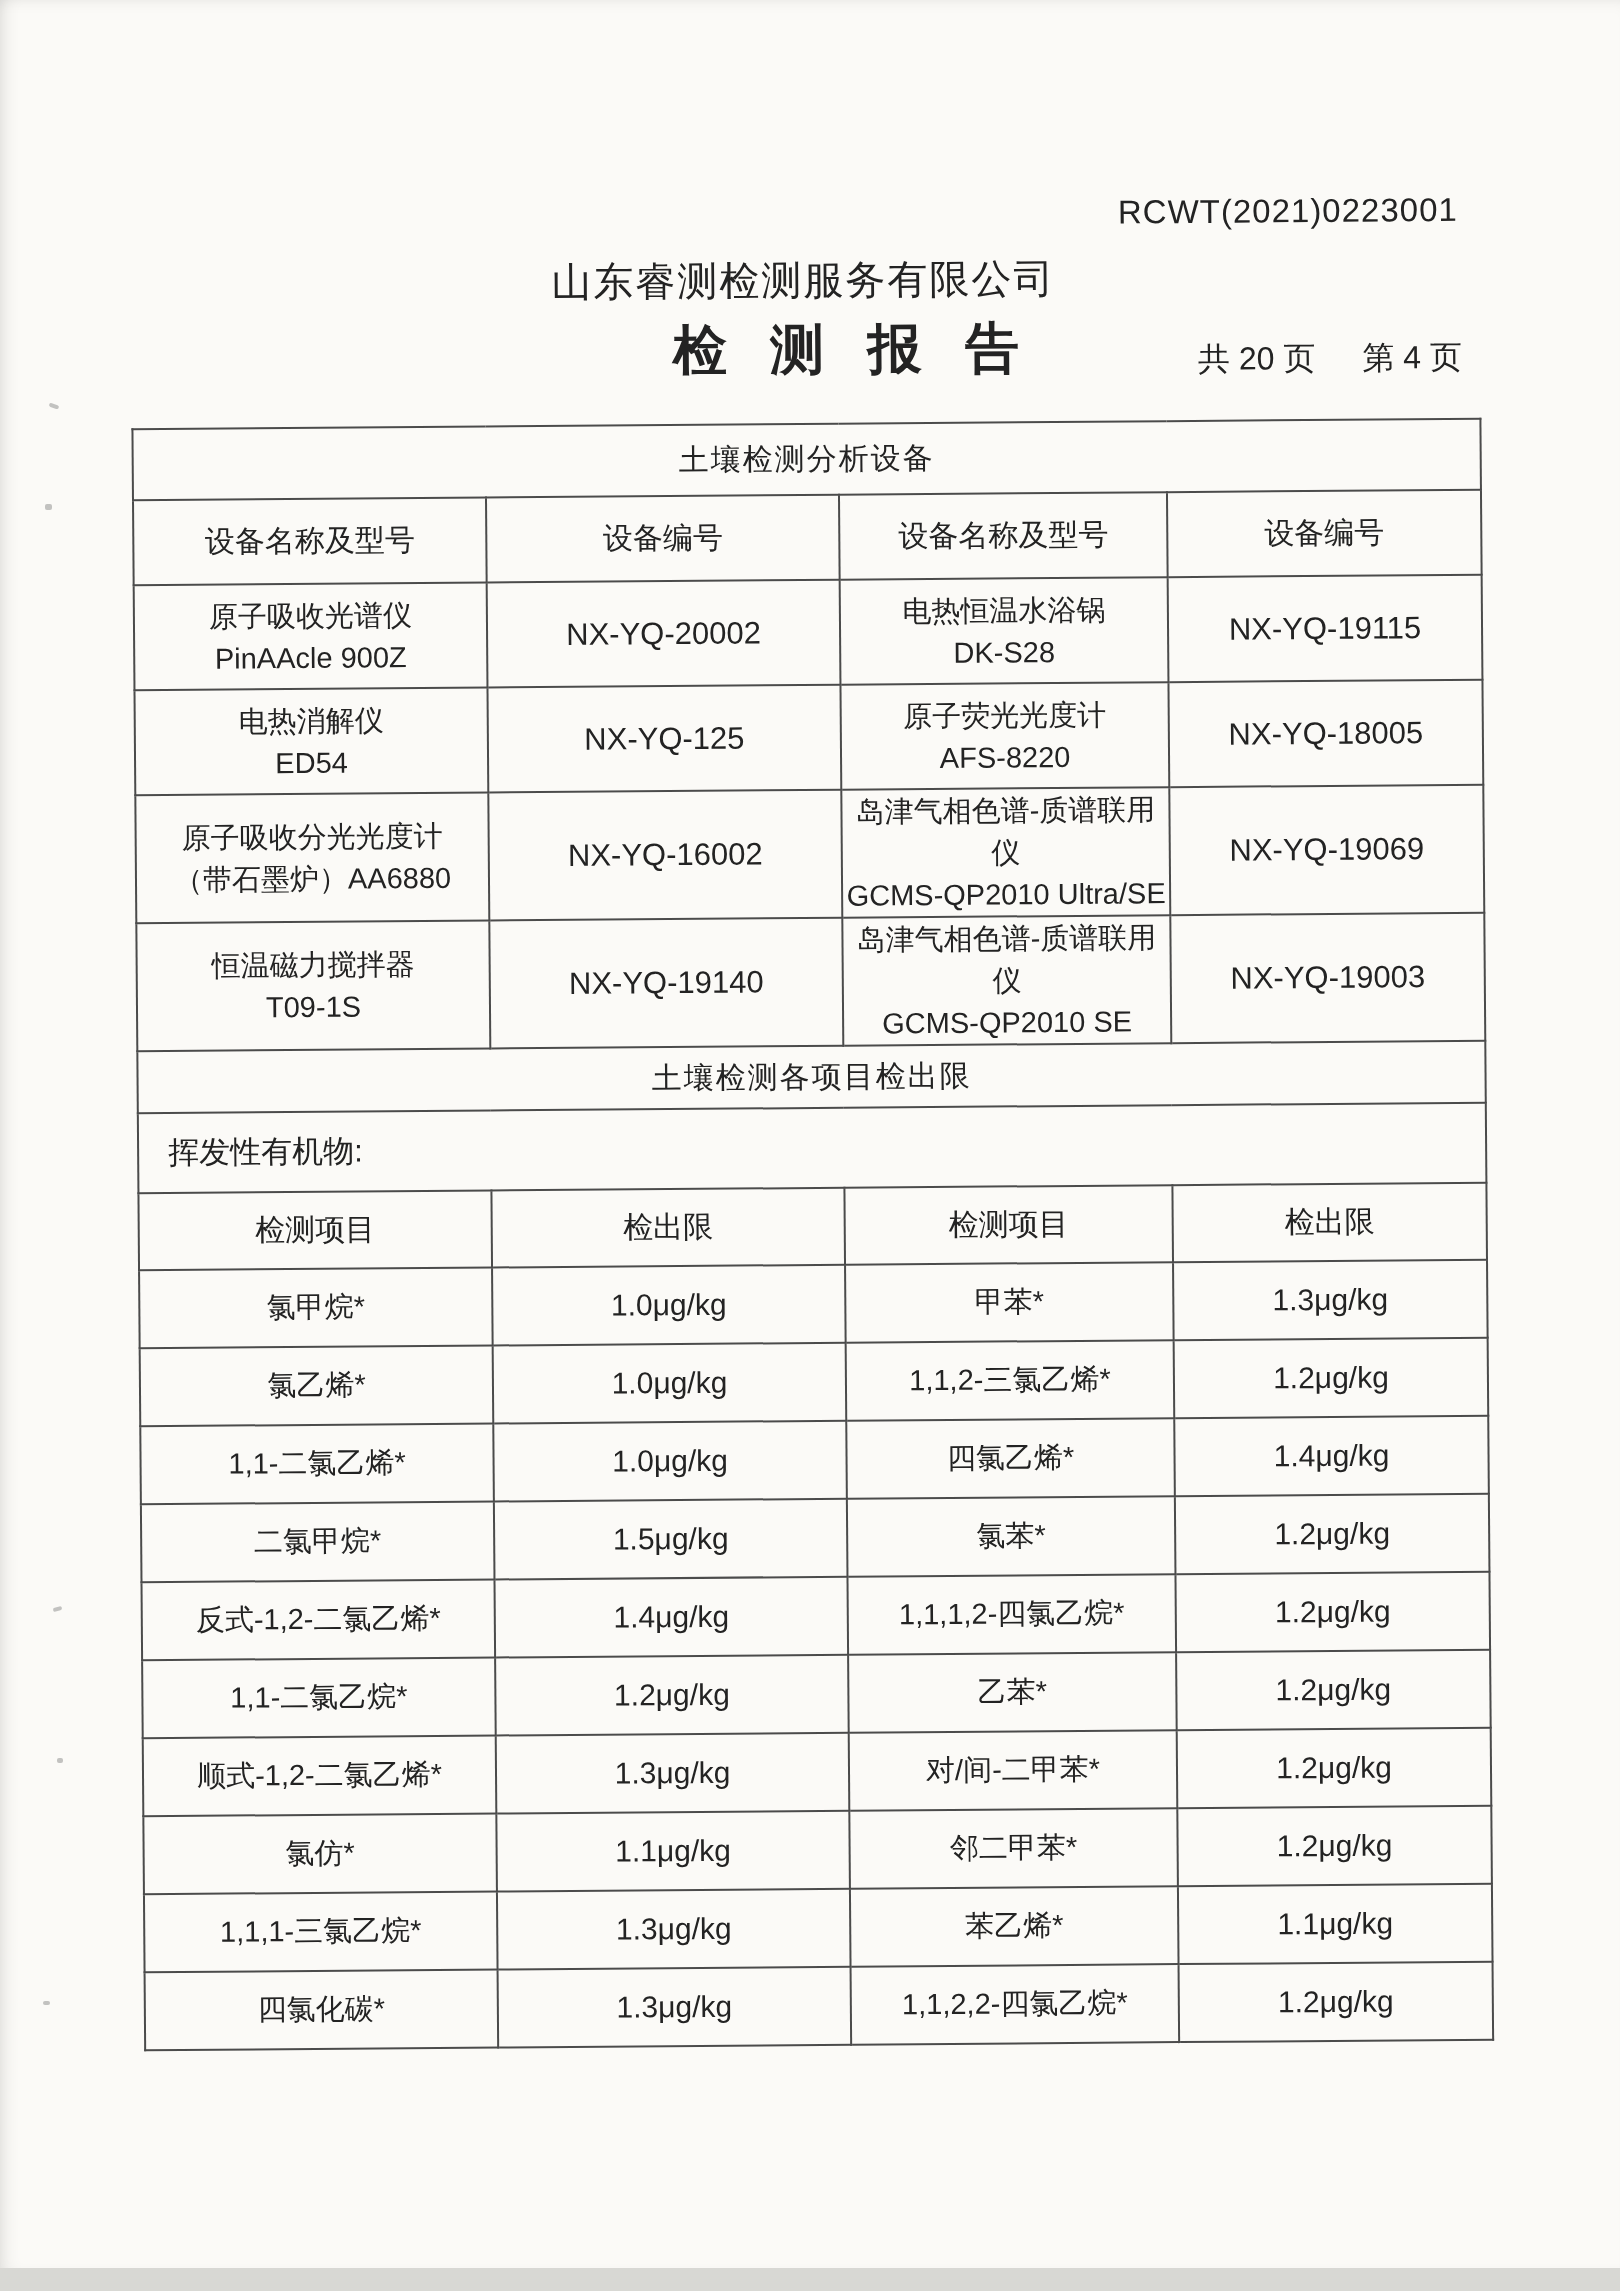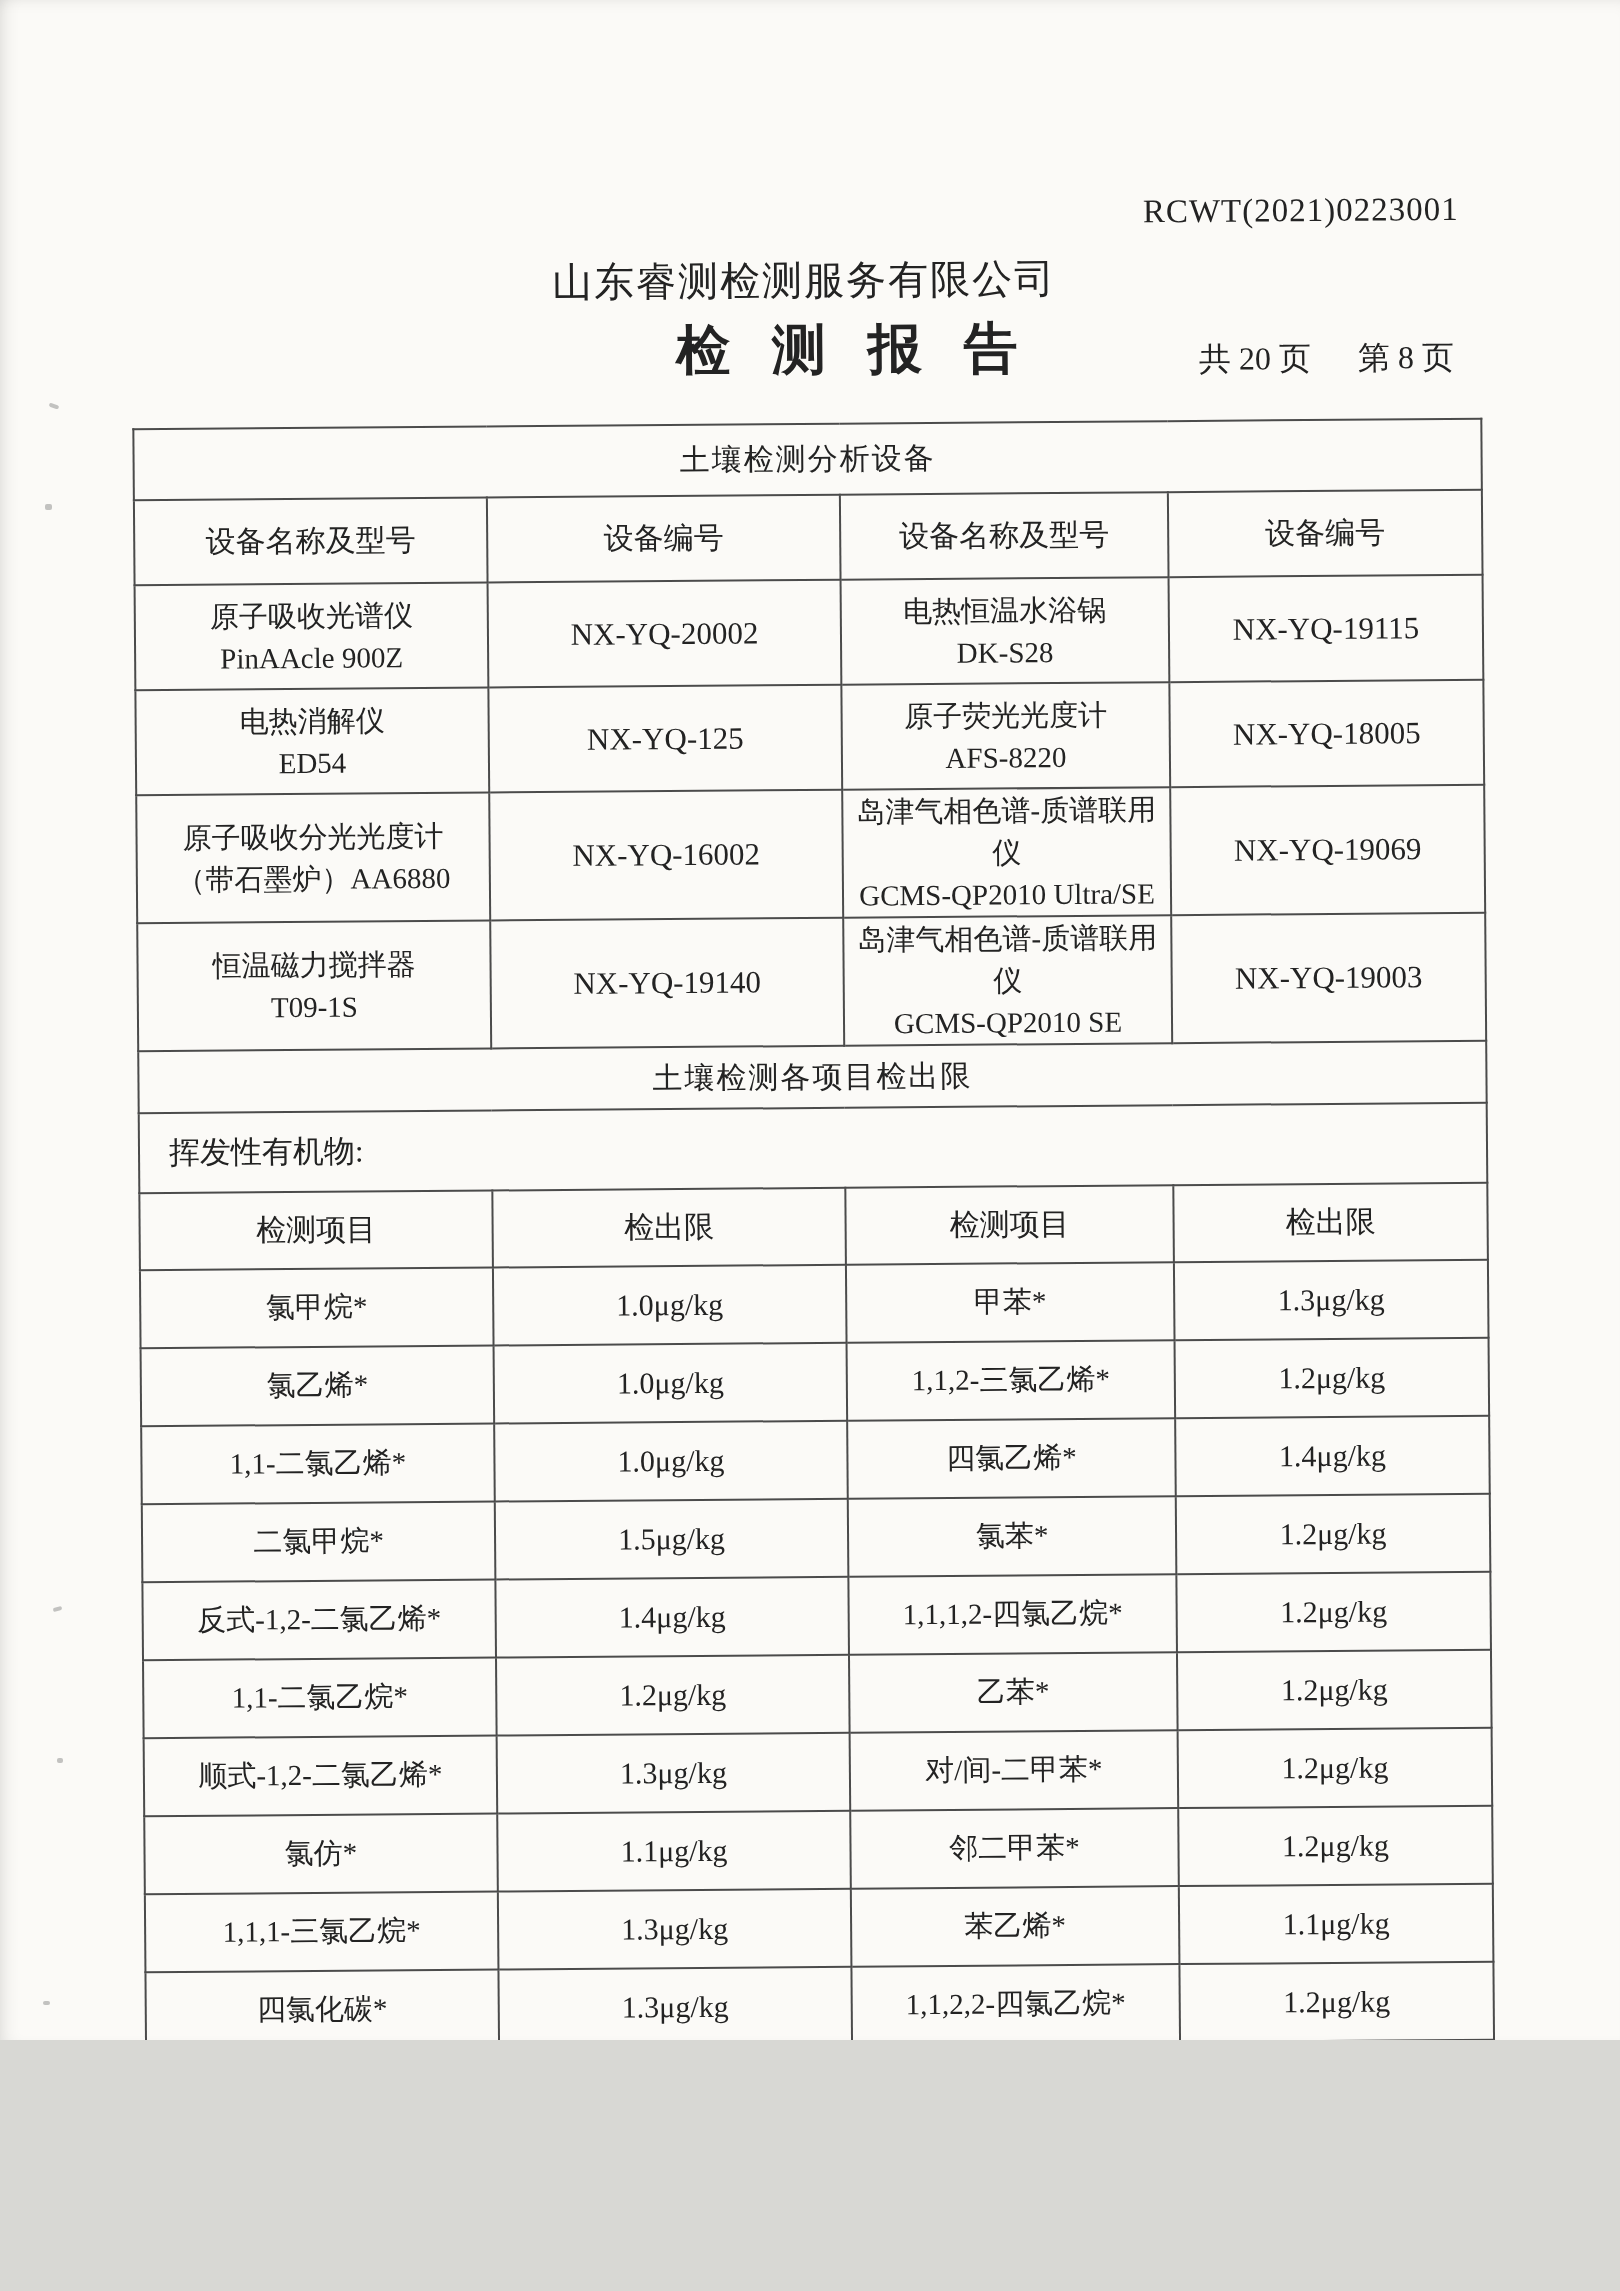--- a/index.html
+++ b/index.html
@@ -1,22 +1,22 @@
 <!DOCTYPE html>
 <html><head>
 <meta charset="utf-8">
 <style>
   html,body { margin:0; padding:0; background:#d8d8d4; }
   .page {
     position:relative;
-    width:1620px; height:2040px;
+    width:1620px; height:2268px;
     margin:0 auto;
     background:#fbfaf7;
     overflow:hidden;
-    font-family:Liberation Serif, serif;
+    font-family:Liberation Sans, sans-serif;
     color:#232323;
   }
   .page::after {
     content:'';
     position:absolute; inset:0;
     box-shadow: inset 13.7px 0 19.6px -13.7px rgba(0,0,0,.16), inset 0 11.8px 15.7px -11.8px rgba(0,0,0,.08);
     pointer-events:none;
   }
   .scan-tilt { position:absolute; inset:0; transform:rotate(-0.45deg); transform-origin:50% 50%; }
 
@@ -66,21 +66,21 @@
 </head>
 <body>
 
 <div class="page">
   <div class="scan-tilt">
 
     <div class="ref">RCWT(2021)0223001</div>
     <div class="company">山东睿测检测服务有限公司</div>
     <h1 class="report-title">检 测 报 告</h1>
     <div class="pagination">
-      <span class="tot">共 20 页</span><span class="cur">第 8 页</span>
+      <span class="tot">共 20 页</span><span class="cur">第 4 页</span>
     </div>
 
     <table class="doc-table">
       <colgroup>
         <col style="width:353px">
           <col style="width:353px">
           <col style="width:328px">
           <col style="width:314px">
       </colgroup>
 

